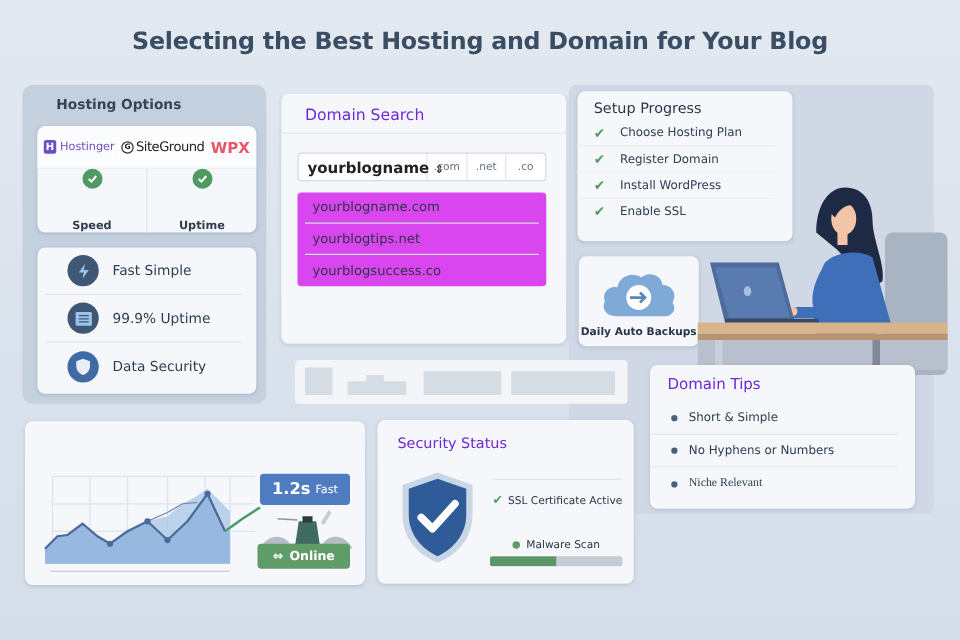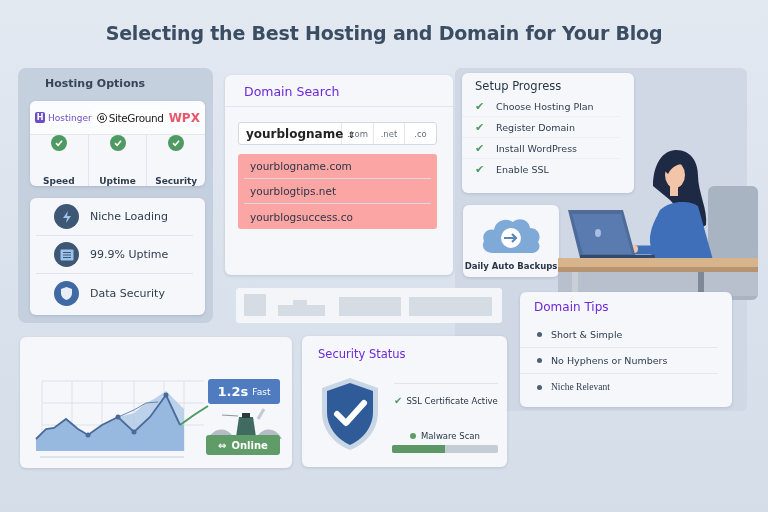--- a/index.html
+++ b/index.html
@@ -50,21 +50,21 @@
   .benefit-icon { width: 25px; height: 25px; border-radius: 50%; background: #3e5775; display:flex; align-items:center; justify-content:center; flex-shrink:0;}
   .benefit-label { font-size: 11px; color: #2f3d50; }
 
   
   .domain-card { left: 225px; top: 75px; width: 228px; height: 200px; }
   .domain-card .card-head { padding: 9px 0 0 19px; height: 32px; border-bottom: 1px solid #e2e6ec; }
   .search-row { position: absolute; left: 13px; top: 47px; width: 199px; height: 23px; border: 1px solid #d4dae2; border-radius: 3px; background: #fff; display: flex; }
   .search-input { width: 103px; font-size: 12px; font-weight: bold; color: #222; padding: 4px 0 0 7px; border-right: 1px solid #e4e8ed; white-space: nowrap; }
   .tld { font-size: 8.5px; color: #66707c; display:flex; align-items:center; justify-content:center; border-right:1px solid #e4e8ed; }
   .tld:last-child { border-right:none; }
-  .suggestions { position: absolute; left: 13px; top: 79px; width: 199px; height: 75px; background: #fca5a5; border-radius: 3px; padding: 0 6px; }
+  .suggestions { position: absolute; left: 13px; top: 79px; width: 199px; height: 75px; background: #d946ef; border-radius: 3px; padding: 0 6px; }
   .suggestion { height: 25px; font-size: 10.5px; color: #2c3645; display:flex; align-items:center; padding-left: 6px; border-bottom: 1px solid #d6dbe2; }
   .suggestion:last-child { border-bottom: none; }
   .check-btn { position: absolute; left: 51px; top: 163px; width: 121px; height: 25px; background: linear-gradient(180deg,#6f8db3,#5c7aa1); border-radius: 3px; color: #fff; font-size: 10px; text-align:center; line-height:25px; }
 
   
   .setup-card { left: 462px; top: 73px; width: 172px; height: 120px; }
   .setup-card .card-head { padding: 6px 0 0 13px; font-size: 11.5px; height: 23px; font-weight: normal; color:#2a3647; }
   .setup-item { height: 21px; display:flex; align-items:center; padding-left: 13px; gap: 9px; font-size: 9.5px; color: #2f3d50; margin-right: 14px; border-bottom:1px solid #eceff3;}
   .setup-item:last-child{border-bottom:none;}
   .tick { color: #4f9a62; font-size: 11px; font-weight: bold; width: 12px; }
@@ -135,39 +135,31 @@
       <span class="feature-label">Speed</span>
     </div>
     <div class="feature">
       <span class="check-circle">
           <svg width="10" height="10" viewBox="0 0 10 10">
             <path d="M2 5.2 L4.2 7.3 L8 2.8" stroke="#fff" stroke-width="1.6" fill="none"></path>
           </svg>
         </span>
       <span class="feature-label">Uptime</span>
     </div>
-    <div class="feature">
-      <span class="check-circle">
-          <svg width="10" height="10" viewBox="0 0 10 10">
-            <path d="M2 5.2 L4.2 7.3 L8 2.8" stroke="#fff" stroke-width="1.6" fill="none"></path>
-          </svg>
-        </span>
-      <span class="feature-label">Security</span>
-    </div>
   </div>
 </div>
 
 <div class="card benefits-card">
   <div class="benefit">
     <span class="benefit-icon">
         <svg width="12" height="14" viewBox="0 0 12 14">
           <path d="M7 1 L2 8 H6 L5 13 L10 6 H6 Z" fill="#9cc3ea"></path>
         </svg>
       </span>
-    <span class="benefit-label">Niche Loading</span>
+    <span class="benefit-label">Fast Simple</span>
   </div>
   <div class="benefit">
     <span class="benefit-icon">
         <svg width="14" height="12" viewBox="0 0 14 12">
           <rect x="0.5" y="0.5" width="13" height="11" rx="1" fill="#9cc3ea"></rect>
           <g stroke="#3e5775" stroke-width="1">
             <line x1="3" y1="3.5" x2="11" y2="3.5"></line>
             <line x1="3" y1="6" x2="11" y2="6"></line>
             <line x1="3" y1="8.5" x2="11" y2="8.5"></line>
           </g>

